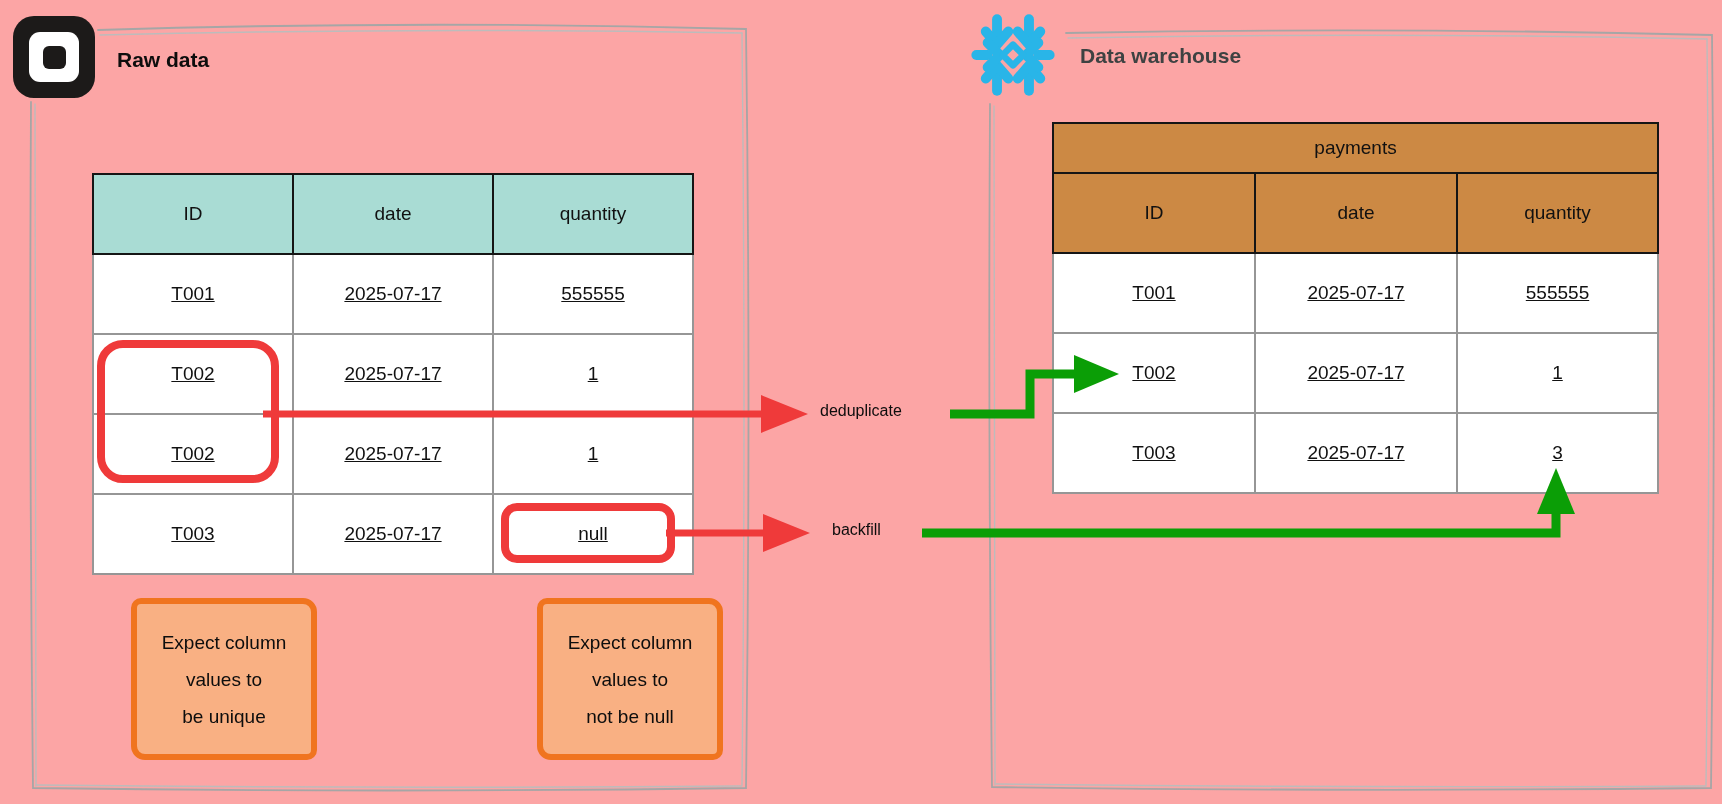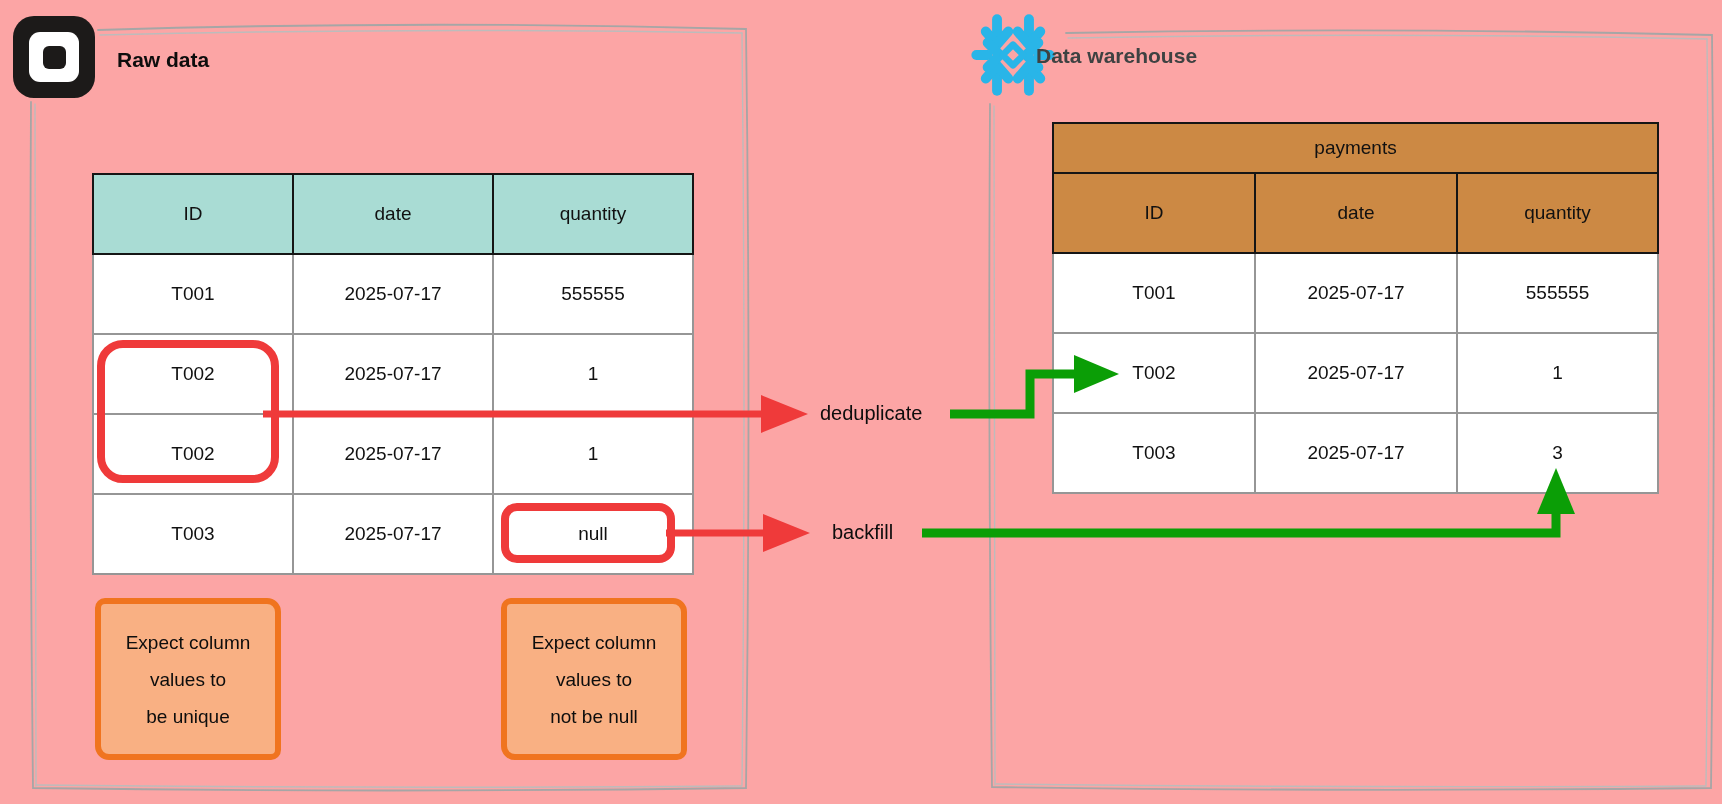--- a/index.html
+++ b/index.html
@@ -20,34 +20,34 @@
            display:flex;align-items:center;justify-content:center;}
   .sq-logo-core{width:23px;height:23px;background:#1c1a19;border-radius:6px;}
 
   
   table.dtable{border-collapse:collapse;table-layout:fixed;position:absolute;}
   table.dtable td{text-align:center;vertical-align:middle;font-size:19px;padding:13px;}
   td.hdr{font-weight:normal;border:2px solid #151515;}
   td.hdr.teal{background:#a9dcd4;}
   td.hdr.orange{background:#cc8944;}
   td.cap{background:#cc8944;border:2px solid #151515;font-weight:normal;}
-  td.cell{background:#ffffff;border:2px solid #969696;}
+  td.cell{background:#ffffff;border:2px solid #969696;text-decoration:underline;}
 
   
   .redbox{border:8px solid #ef3a3a;background:transparent;}
   .redbox.tall{left:97px;top:340px;width:166px;height:127px;border-radius:26px;}
   .redbox.flat{left:501px;top:503px;width:158px;height:44px;border-radius:16px;}
 
   
-  .flow-label{font-size:20px;color:#0d0d0d;white-space:nowrap;}
+  .flow-label{font-size:16px;color:#0d0d0d;white-space:nowrap;}
 
   
   .note{width:174px;height:150px;background:#f9b083;border:6px solid #f0741f;
         border-radius:10px 14px 10px 14px;display:flex;flex-direction:column;
-        align-items:center;justify-content:center;text-align:center;}
+        align-items:center;justify-content:center;text-align:center;margin-left:36px;}
   .note .ln{font-size:19px;line-height:37px;color:#0d0d0d;}
 </style>
 </head>
 <body>
 
 <div id="canvas">
 
   <svg class="layer" width="1722" height="804">
     <g fill="none" stroke="#a6a6a6" stroke-width="1.8" stroke-linecap="round">
 
@@ -136,21 +136,21 @@
         <path d="M 55 75 L 67 61 L 79 75"></path>
 
       <path d="M 11 50 L 23 50"></path>
         <path d="M 23 37 L 36 50 L 23 63"></path>
       <path d="M 89 50 L 77 50"></path>
         <path d="M 77 37 L 64 50 L 77 63"></path>
     </g>
     <path d="M 50 39 L 61 50 L 50 61 L 39 50 Z" fill="none" stroke="#29b5e8" stroke-width="7" stroke-linejoin="round"></path>
   </svg>
 
-  <div class="abs panel-title title-gray" style="left:1036px;top:44px;">Data warehouse</div>
+  <div class="abs panel-title title-gray" style="left:1080px;top:44px;">Data warehouse</div>
 
   <table class="dtable" style="left:1052px;top:122px;">
     <colgroup>
         <col style="width:202px">
         <col style="width:202px">
         <col style="width:201px">
       </colgroup>
     <tbody>
         <tr style="height:49px">
       <td class="cap" colspan="3">payments</td>

